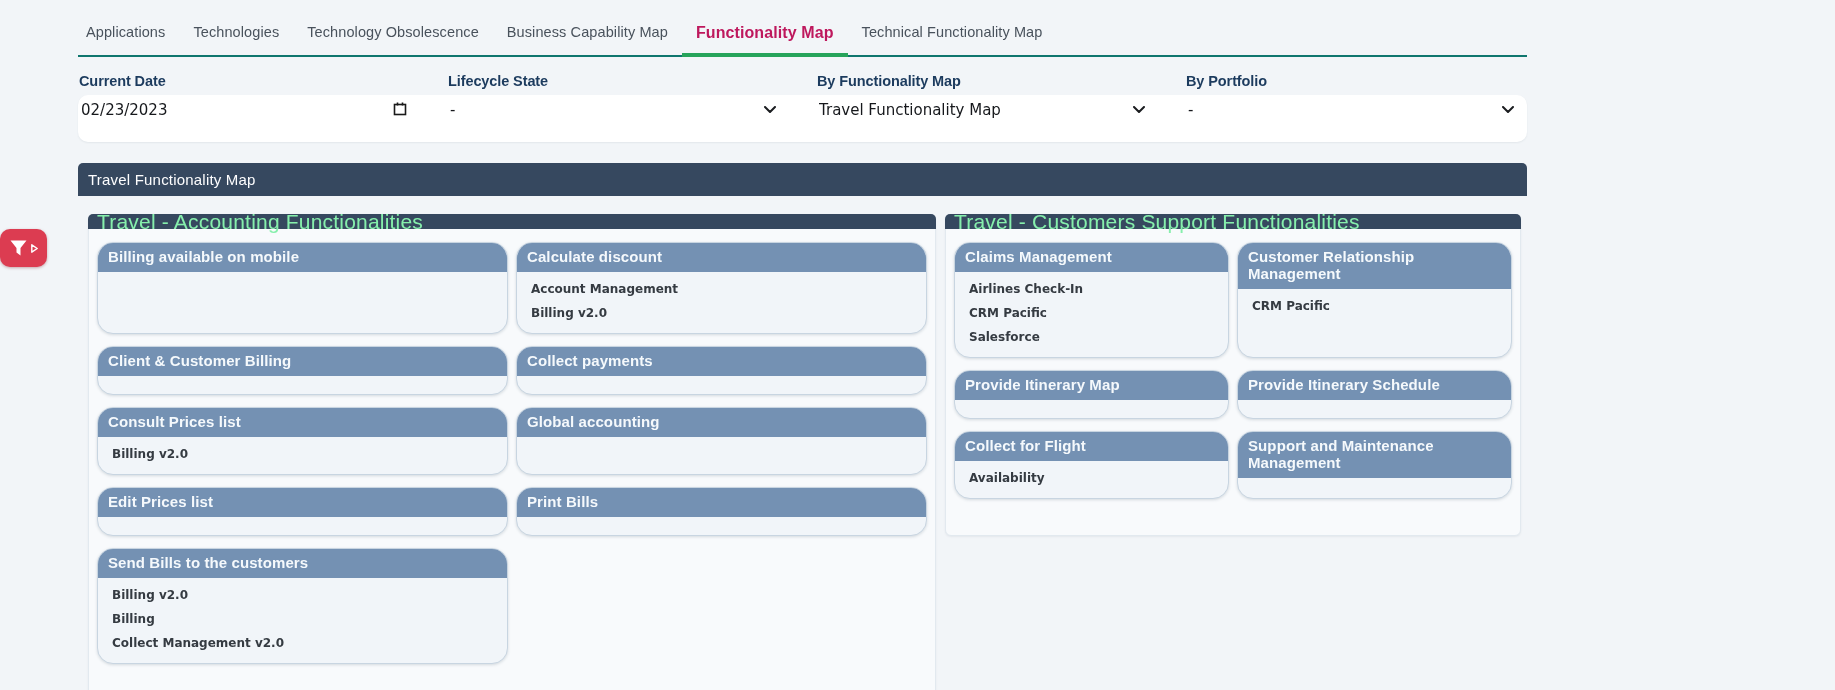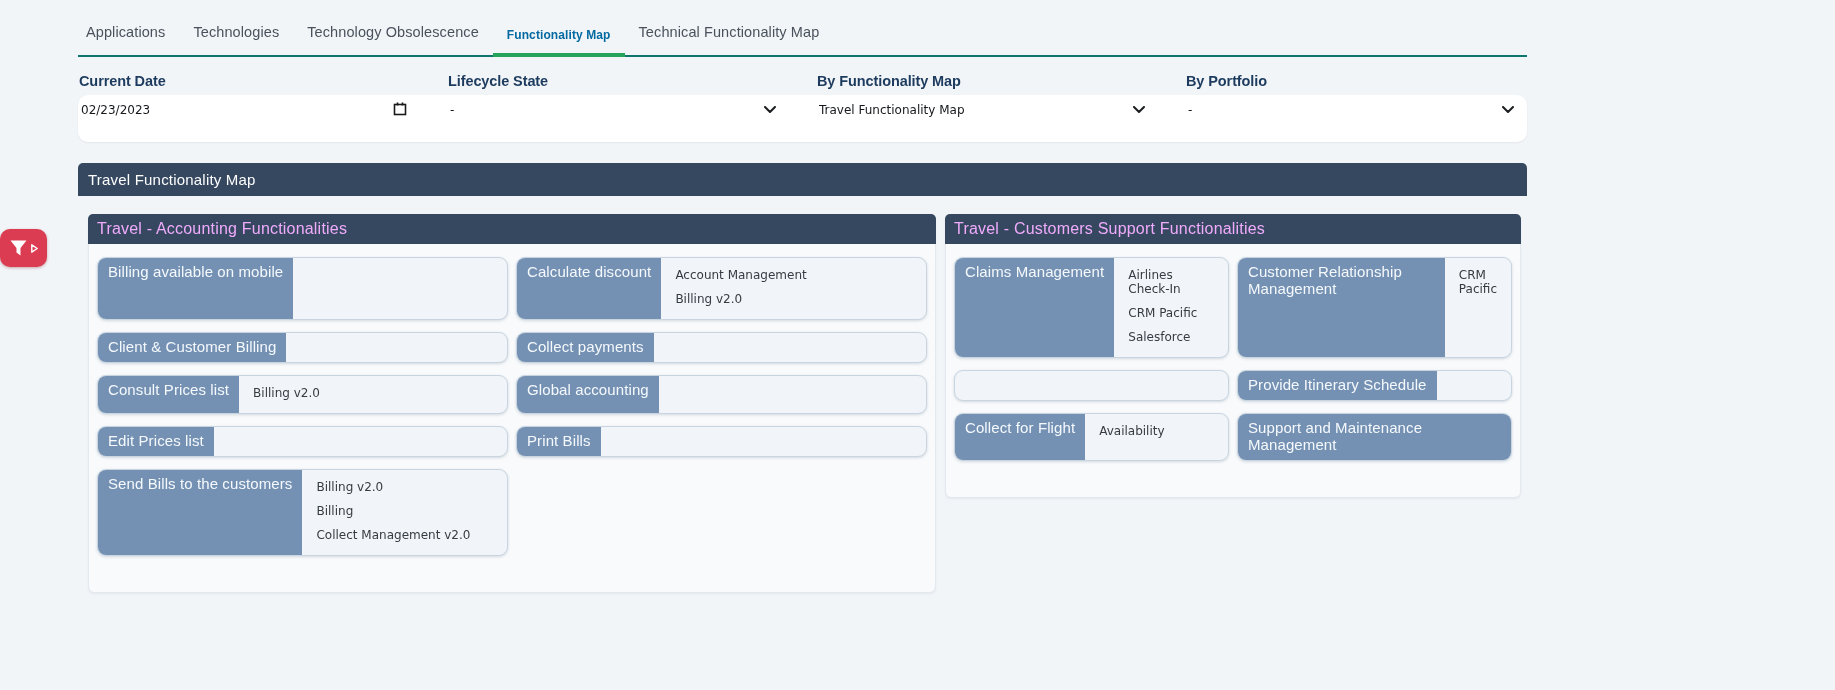--- a/index.html
+++ b/index.html
@@ -22,21 +22,21 @@
   .tabbar{
     display:flex;align-items:flex-end;height:57px;
     border-bottom:2px solid #0f766e;
   }
   .tab{
     padding:0 14px 15px;font-size:14.5px;color:#49525c;
     position:relative;cursor:pointer;white-space:nowrap;letter-spacing:.1px;
   }
   .tab:first-child{padding-left:8px;}
   .tab.active{
-    font-size:12px;font-weight:600;color:#0369a1;padding-bottom:13px;
+    font-size:16px;font-weight:600;color:#be185d;padding-bottom:13px;
   }
   .tab.active::after{
     content:"";position:absolute;left:0;right:0;bottom:-2px;height:4px;
     background:var(--green);
   }
 
   
   .filters{margin-top:16px;}
   .filter-labels{
     display:grid;grid-template-columns:repeat(4,1fr);column-gap:27px;
@@ -48,53 +48,53 @@
   .filter-bar{
     display:grid;grid-template-columns:repeat(4,1fr);column-gap:27px;
     background:#ffffff;border-radius:10px;height:47px;
     box-shadow:0 1px 2px rgba(30,50,70,.07);
   }
   .filter-cell{
     display:flex;align-items:flex-start;justify-content:space-between;
     padding:5px 13px 0 3px;cursor:pointer;
   }
   .filter-value{
-    font-size:12px;color:#16181c;line-height:18px;padding-top:1px;
+    font-size:15px;color:#16181c;line-height:18px;padding-top:1px;
     white-space:nowrap;overflow:hidden;
     font-family:"DejaVu Sans","Liberation Sans",sans-serif;
   }
   .cal-icon{margin-top:2px;flex:0 0 auto;}
   .chev-icon{margin-top:6px;flex:0 0 auto;}
 
   
   .mainbar{
     margin-top:21px;height:33px;background:var(--navy);
     border-radius:5px 5px 0 0;color:#fdfdfe;font-size:15px;
     display:flex;align-items:center;padding-left:10px;letter-spacing:.2px;
   }
   .panels{display:flex;gap:9px;padding:18px 0 0 10px;align-items:flex-start;}
   .panel{
     background:#f8fafc;border:1px solid #e2e9ef;border-radius:6px;
     box-shadow:0 1px 2px rgba(60,80,100,.08);
   }
   .panel-left{width:848px;}
   .panel-right{width:576px;}
   .panel-header{
-    height:30px;background:var(--navy);border-radius:5px 5px 0 0;
-    color:#f0abfc;font-size:16px;display:flex;align-items:center;
+    height:15px;background:var(--navy);border-radius:5px 5px 0 0;
+    color:#86efac;font-size:21px;display:flex;align-items:center;
     padding-left:9px;margin:-1px -1px 0;letter-spacing:.2px;
   }
   .panel-body{
     padding:13px 8px 36px;
     display:grid;grid-template-columns:1fr 1fr;gap:12px 8px;
   }
   .card{
-    display:flex;border-radius:9px;overflow:hidden;
+    display:flex;flex-direction:column;border-radius:16px;overflow:hidden;
     border:1px solid #c8d5e1;background:#f1f5f9;
-    box-shadow:0 1px 3px rgba(50,70,90,.18);cursor:pointer;
+    box-shadow:0 1px 3px rgba(50,70,90,.18);cursor:pointer;font-weight:bold;
   }
   .card-header{
     background:var(--cardblue);color:#f5f9fc;font-size:15px;
     padding:5px 10px 7px;letter-spacing:.1px;
   }
   .card-body{flex:1;min-height:18px;}
   .card-body.has-items{padding-bottom:13px;}
   .card-item{
     margin:0 14px;padding-top:10px;font-size:12px;color:#353b42;
     font-family:"DejaVu Sans","Liberation Sans",sans-serif;
@@ -115,20 +115,23 @@
 
   <div class="tabbar" id="tabbar">
       <div class="tab">
     <span>Applications</span>
   </div>
       <div class="tab">
     <span>Technologies</span>
   </div>
       <div class="tab">
     <span>Technology Obsolescence</span>
+  </div>
+      <div class="tab">
+    <span>Business Capability Map</span>
   </div>
       <div class="tab active">
     <span>Functionality Map</span>
   </div>
       <div class="tab">
     <span>Technical Functionality Map</span>
   </div>
     </div>
 
   <div class="filters">
@@ -238,20 +241,21 @@
               <div class="card-item">Salesforce</div>
             </div>
   </div>
           <div class="card">
     <div class="card-header">Customer Relationship Management</div>
     <div class="card-body has-items">
               <div class="card-item">CRM Pacific</div>
             </div>
   </div>
           <div class="card">
+    <div class="card-header">Provide Itinerary Map</div>
     <div class="card-body"></div>
   </div>
           <div class="card">
     <div class="card-header">Provide Itinerary Schedule</div>
     <div class="card-body"></div>
   </div>
           <div class="card">
     <div class="card-header">Collect for Flight</div>
     <div class="card-body has-items">
               <div class="card-item">Availability</div>

